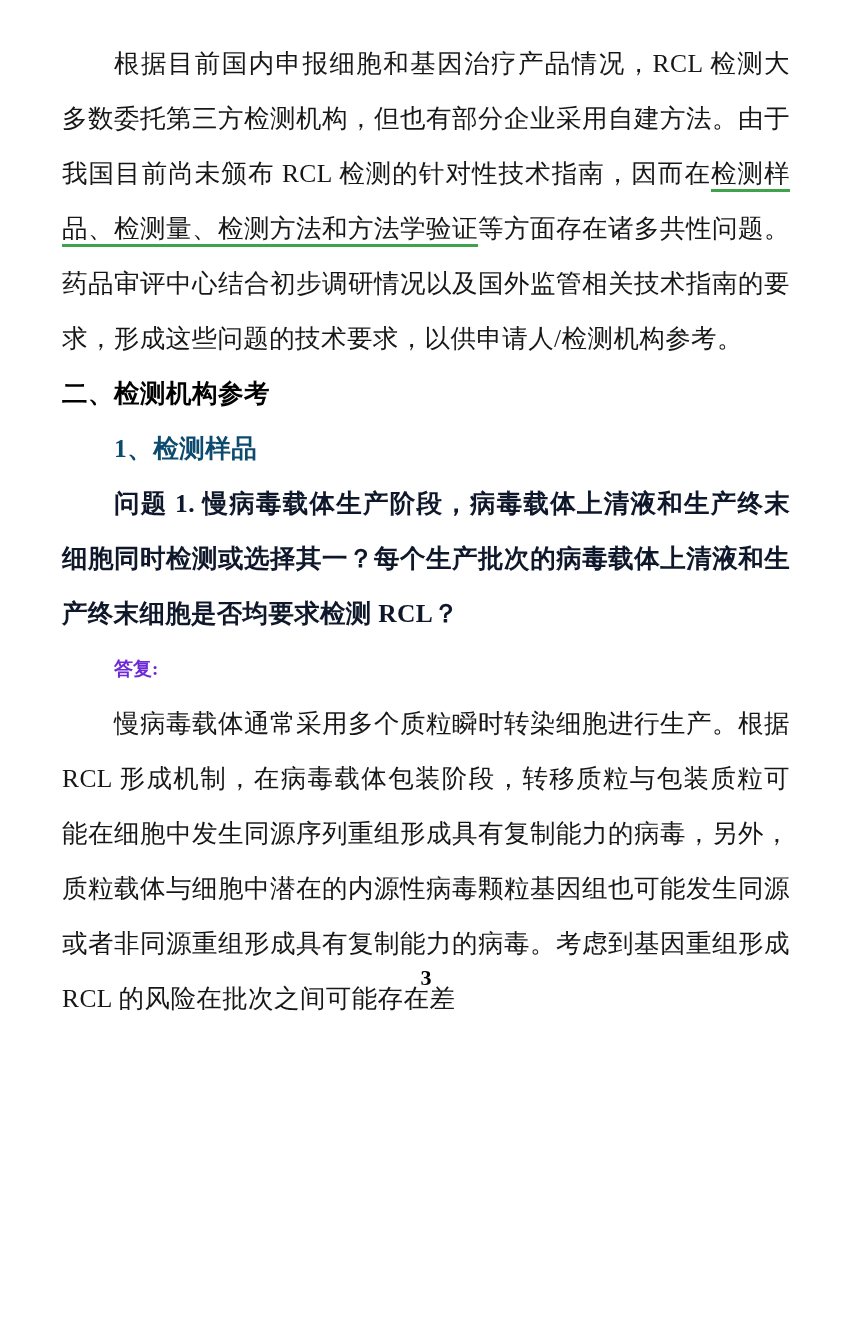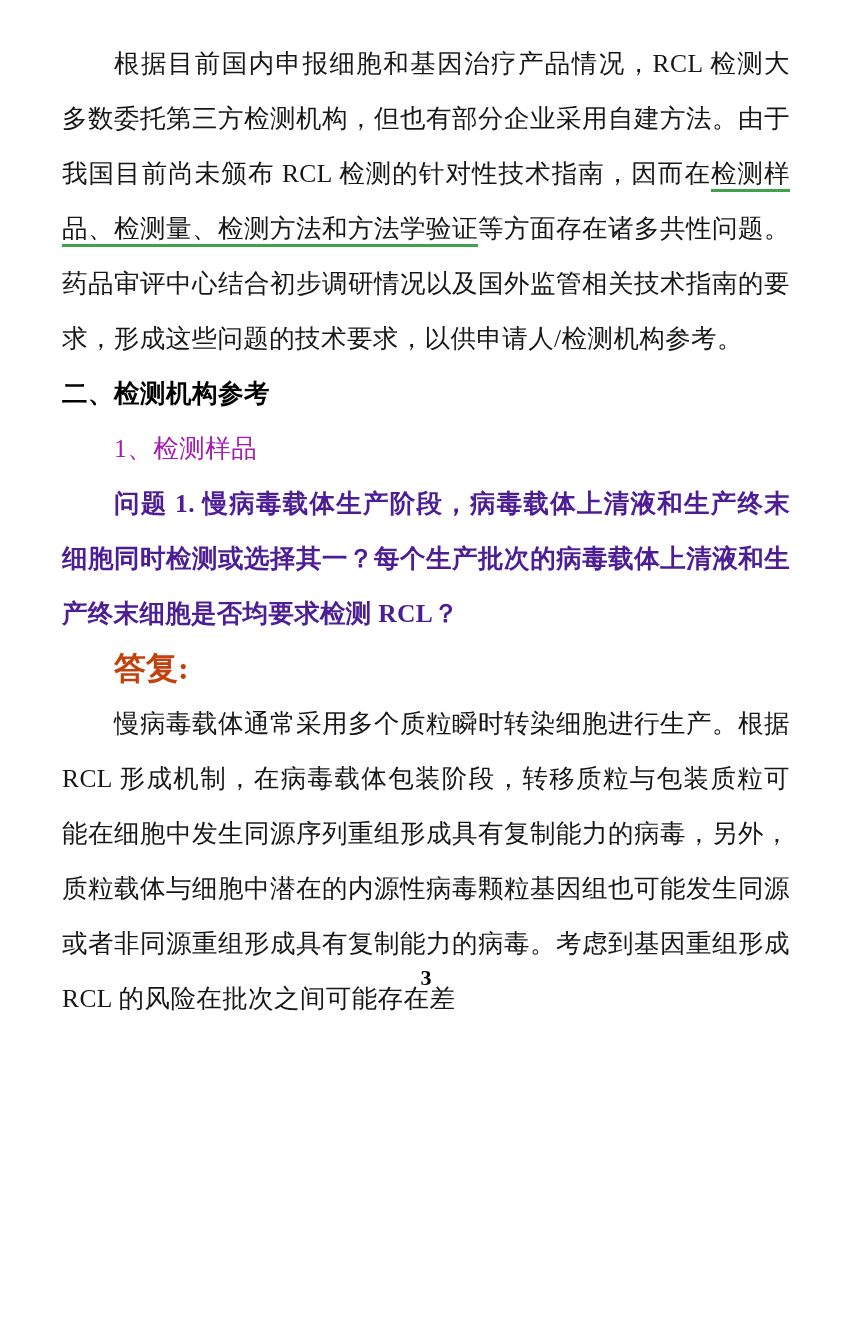--- a/index.html
+++ b/index.html
@@ -37,44 +37,44 @@
     font-size: 25.5px;
     line-height: 55px;
     font-weight: bold;
     margin: 0;
     letter-spacing: 0.5px;
     color: #000;
   }
   .sub-heading {
     font-size: 25.5px;
     line-height: 55px;
-    font-weight: normal;
+    font-weight: bold;
     margin: 0;
     text-indent: 52px;
     letter-spacing: 0.5px;
-    color: #a21caf;
+    color: #0c4a6e;
   }
   .question {
     font-size: 25.5px;
     line-height: 55px;
     font-weight: bold;
     margin: 0;
     text-indent: 52px;
     text-align: justify;
     text-justify: inter-ideograph;
     letter-spacing: 0.3px;
-    color: #4c1d95;
+    color: #0f172a;
   }
   .answer-label {
-    font-size: 32px;
+    font-size: 19px;
     line-height: 55px;
     font-weight: bold;
     margin: 0;
     text-indent: 52px;
-    color: #c2410c;
+    color: #6d28d9;
   }
   .hl {
     border-bottom: 3px solid #3fa34d;
     padding-bottom: 1px;
   }
   .page-number {
     position: absolute;
     left: 0;
     right: 0;
     bottom: 18px;

